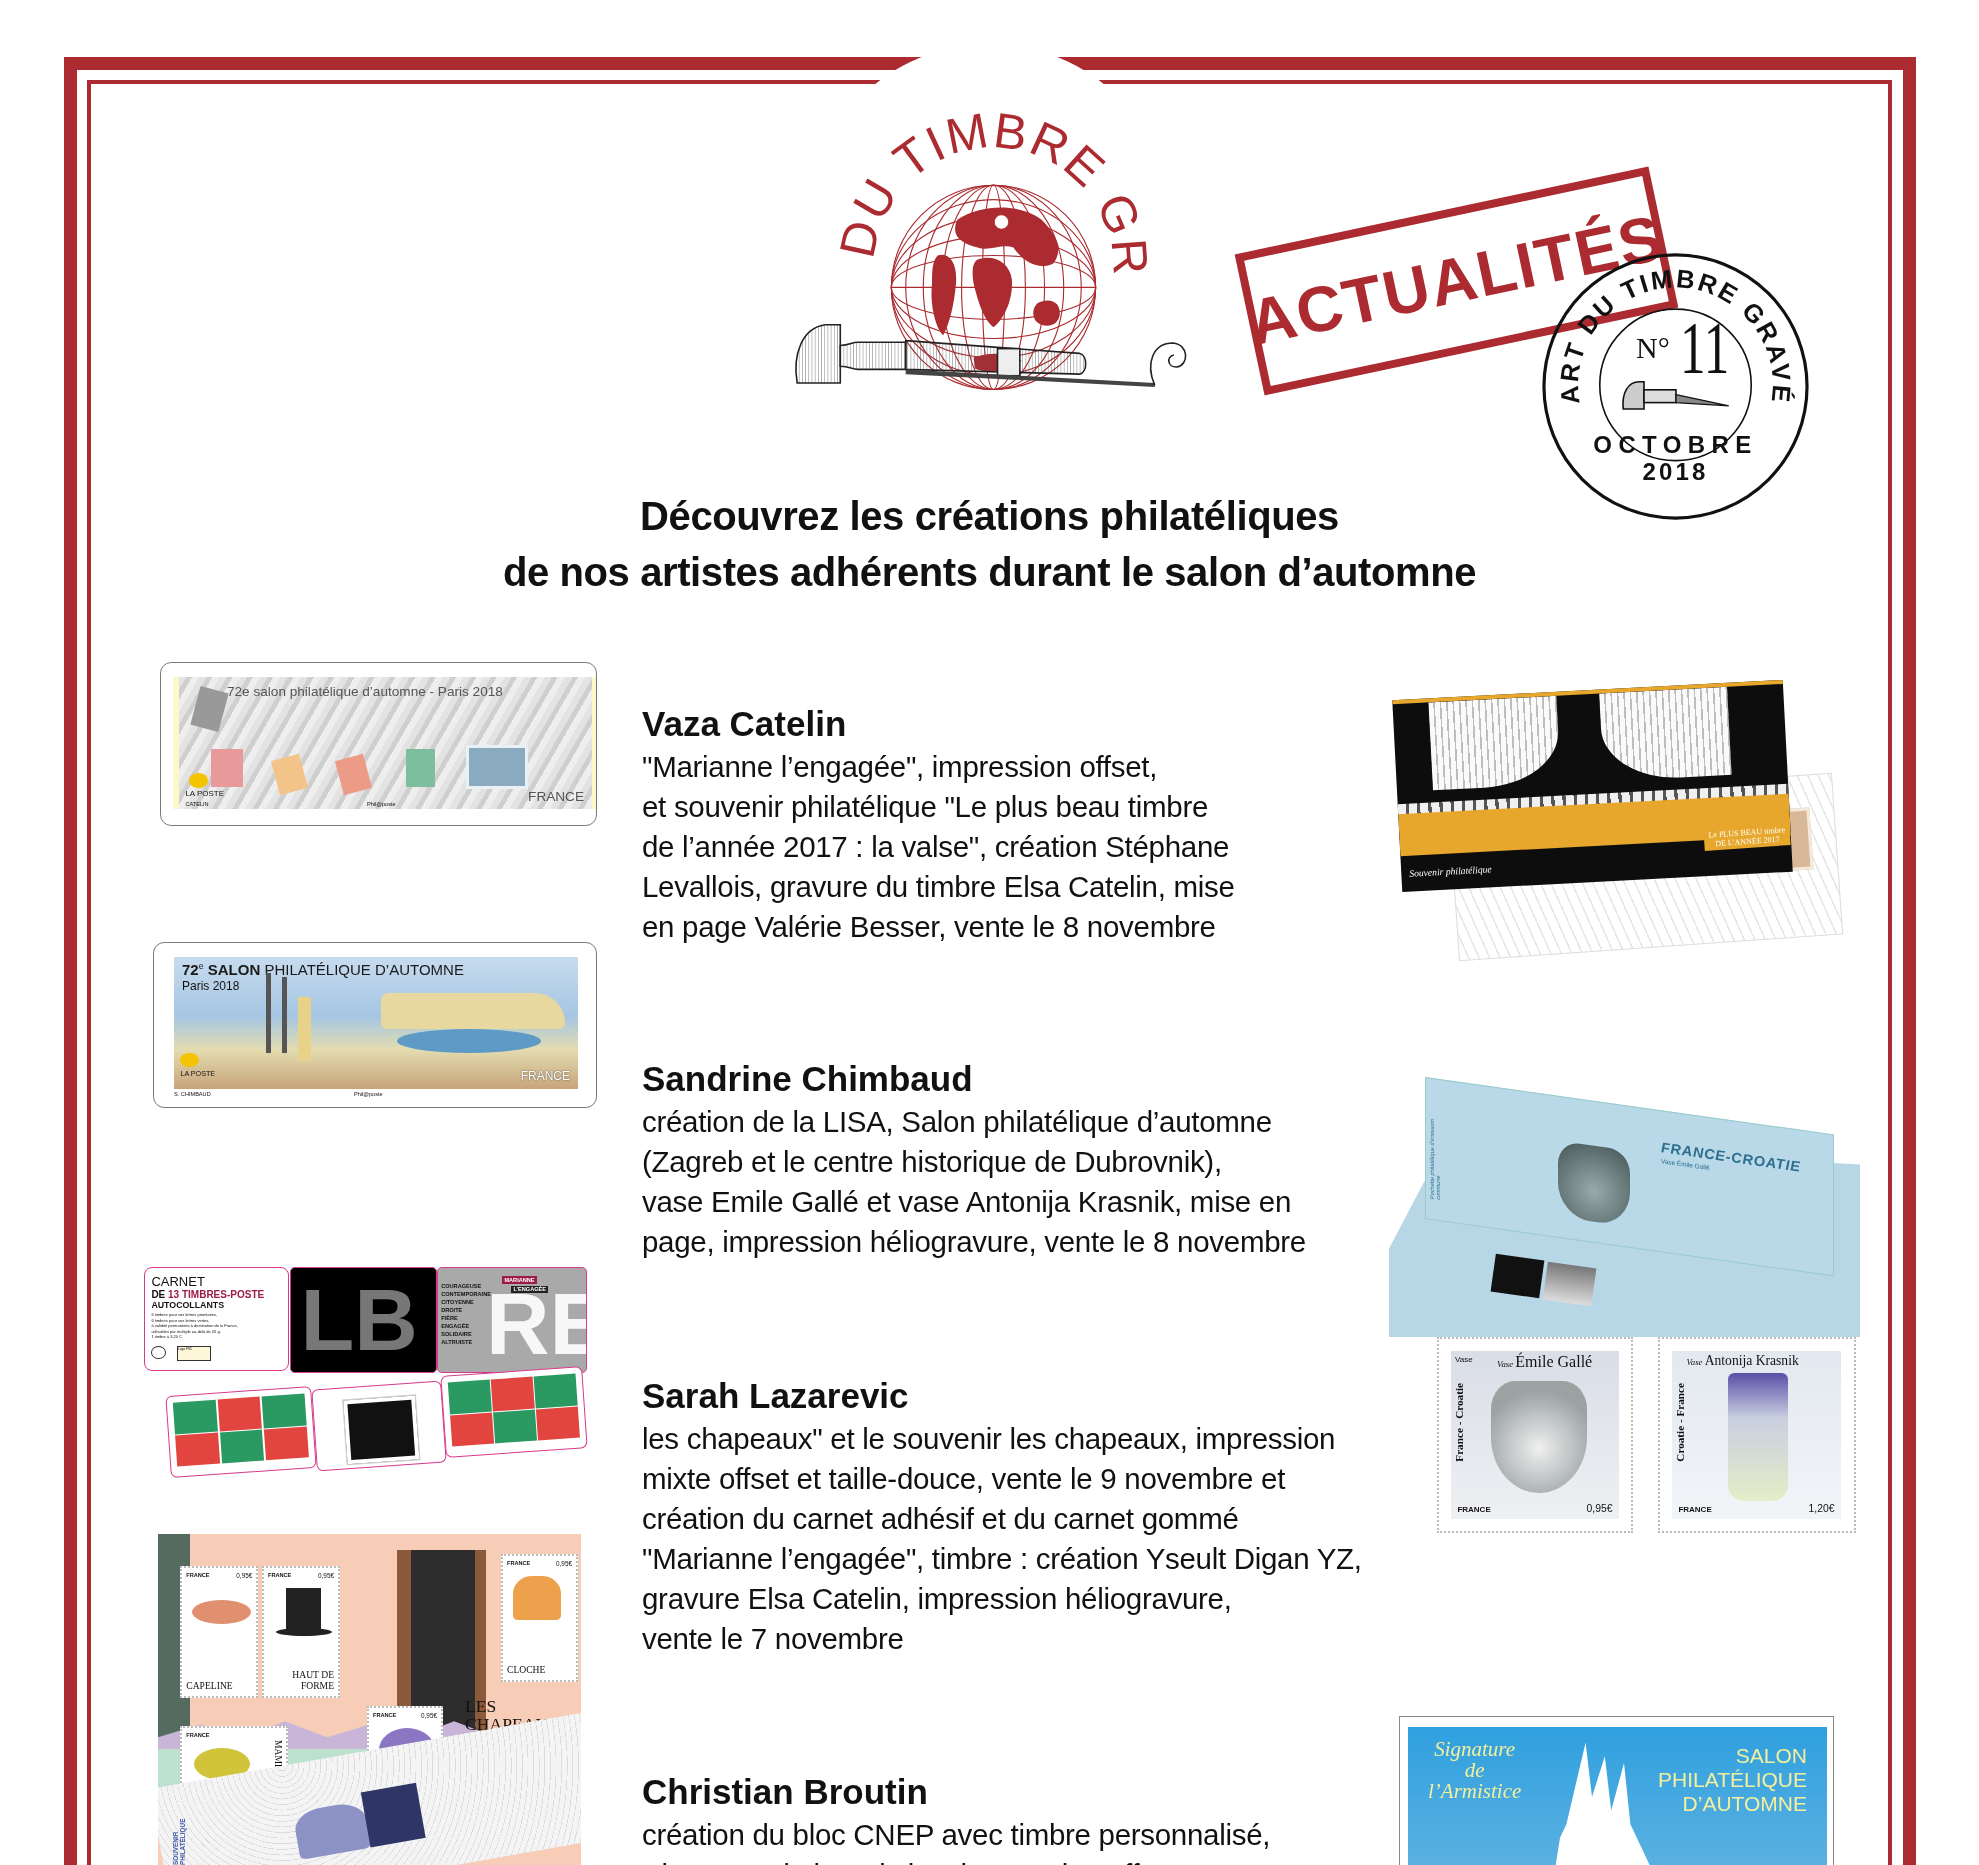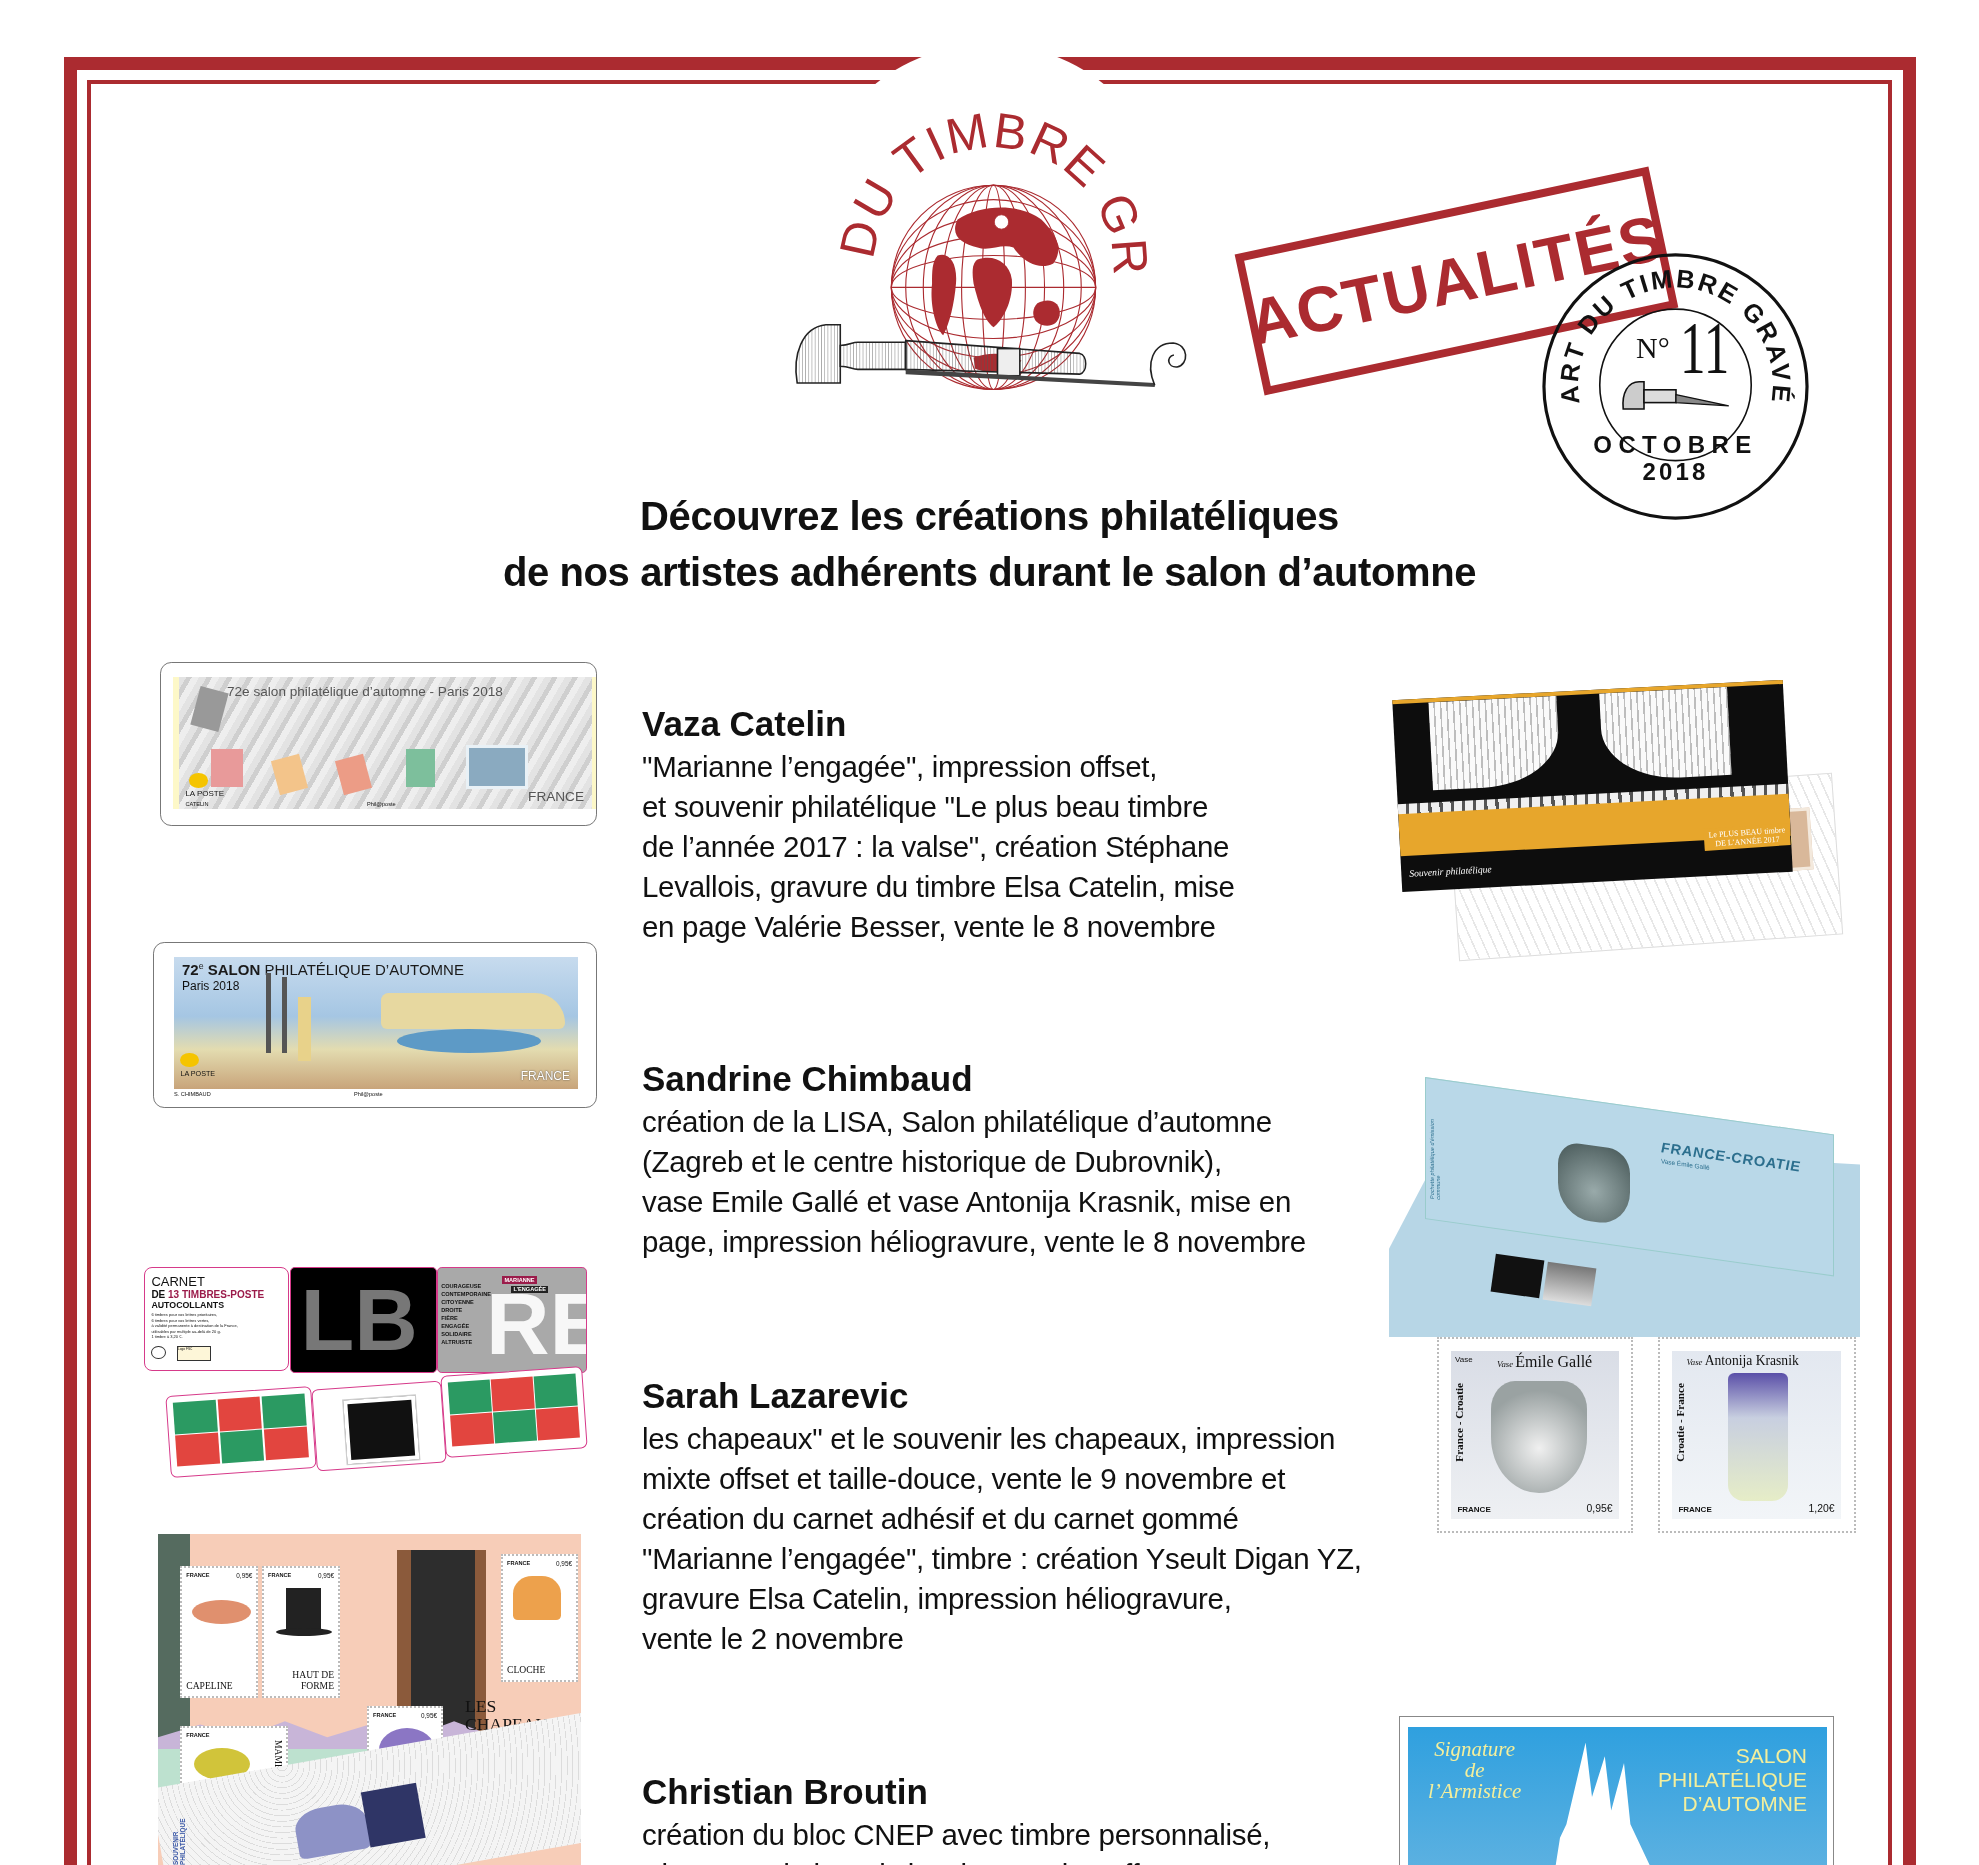--- a/index.html
+++ b/index.html
@@ -131,21 +131,21 @@
 </div>
 
 <div class="entry" style="top:1374px;">
   <div class="name">Sarah Lazarevic</div>
   <div class="body">
     <div>les chapeaux" et le souvenir les chapeaux, impression</div>
     <div>mixte offset et taille-douce, vente le 9 novembre et</div>
     <div>création du carnet adhésif et du carnet gommé</div>
     <div>"Marianne l’engagée", timbre : création Yseult Digan YZ,</div>
     <div>gravure Elsa Catelin, impression héliogravure,</div>
-    <div>vente le 2 novembre</div>
+    <div>vente le 7 novembre</div>
   </div>
 </div>
 
 <div class="entry" style="top:1770px;">
   <div class="name">Christian Broutin</div>
   <div class="body">
     <div>création du bloc CNEP avec timbre personnalisé,</div>
     <div>Signature de l’Armistice, impression offset</div>
   </div>
 </div>

